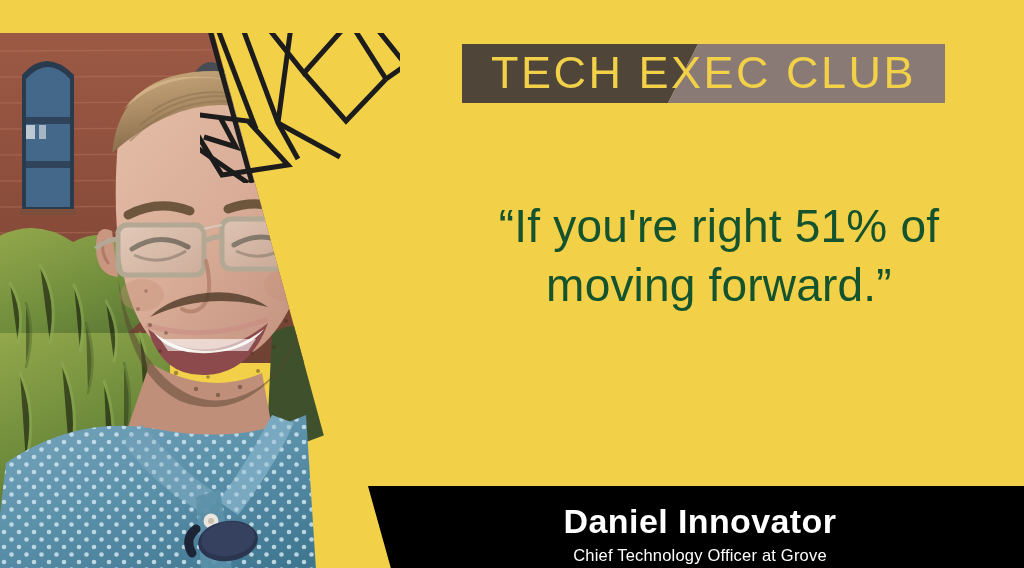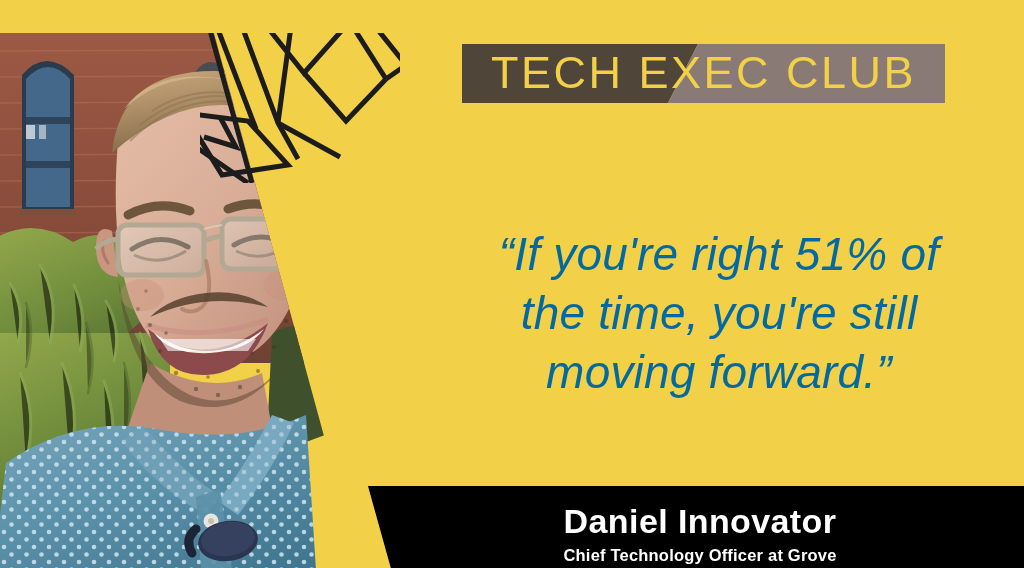--- a/index.html
+++ b/index.html
@@ -58,39 +58,39 @@
   
   #series-line {
     position:absolute; left:462px; top:74px; width:483px; z-index:6;
     text-align:center;
     font-size:31px; font-weight:bold; color:#000000;
     letter-spacing:-0.3px; white-space:nowrap;
   }
 
   
   #quote {
-    position:absolute; left:455px; top:192px; width:528px; z-index:6;
+    position:absolute; left:455px; top:164px; width:528px; z-index:6;
     text-align:center;
-    font-size:46px; font-style:italic; font-weight:400;
-    color:#0369a1; line-height:1.28;
+    font-size:46px; font-weight:400;
+    color:#14532d; line-height:1.28;
     letter-spacing:0.2px;
   }
 
   
   #name-block {
     position:absolute; left:440px; top:470px; width:520px; z-index:8;
     text-align:center;
   }
   #person-name {
     font-size:34px; font-weight:bold; color:#ffffff;
     letter-spacing:0.4px; line-height:1.1;
   }
   #person-title {
     margin-top:6px;
-    font-size:16.5px; font-weight:bold; color:#ffffff;
+    font-size:16.5px; font-weight:normal; color:#ffffff;
     letter-spacing:0.2px;
   }
 </style>
 </head>
 <body>
 
 <div id="card">
 
   <div id="yellow-field"></div>
 
@@ -294,21 +294,20 @@
     <svg class="boxes" viewBox="0 0 483 59" preserveAspectRatio="none">
       <polygon points="0,0 236,0 206,59 0,59" fill="#4f4539"></polygon>
       <polygon points="236,0 483,0 483,59 206,59" fill="#8a7a75"></polygon>
     </svg>
     <div id="logo-word">TECH EXEC CLUB</div>
   </div>
 
 
   <div id="quote">
     <div>“If you're right 51% of</div>
-    <div>the time, you're still</div>
     <div>moving forward.”</div>
   </div>
 
   <div id="name-block">
     <div id="person-name">Daniel Innovator</div>
     <div id="person-title">Chief Technology Officer at Grove</div>
   </div>
 
 </div>
 

